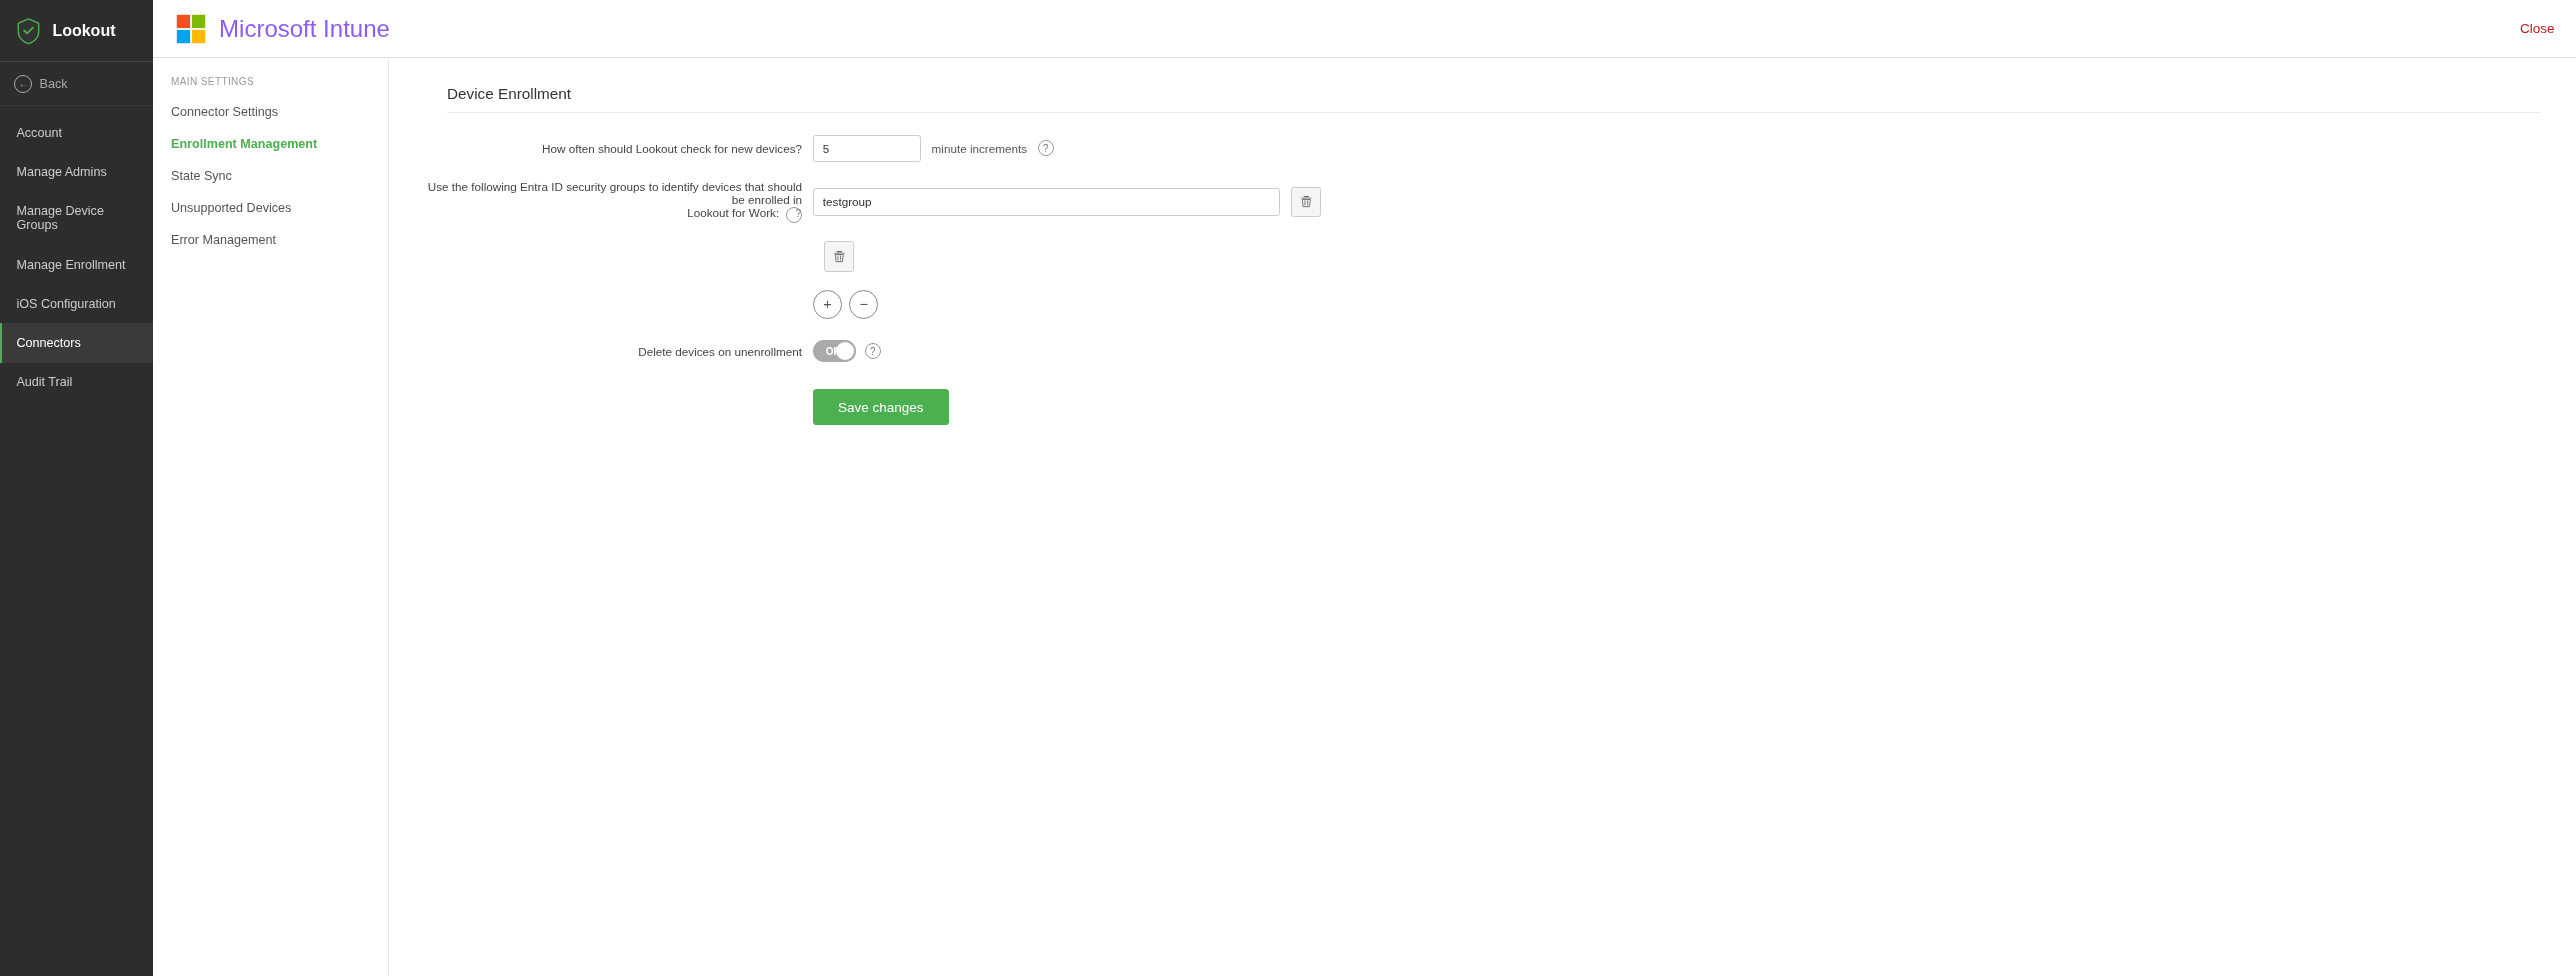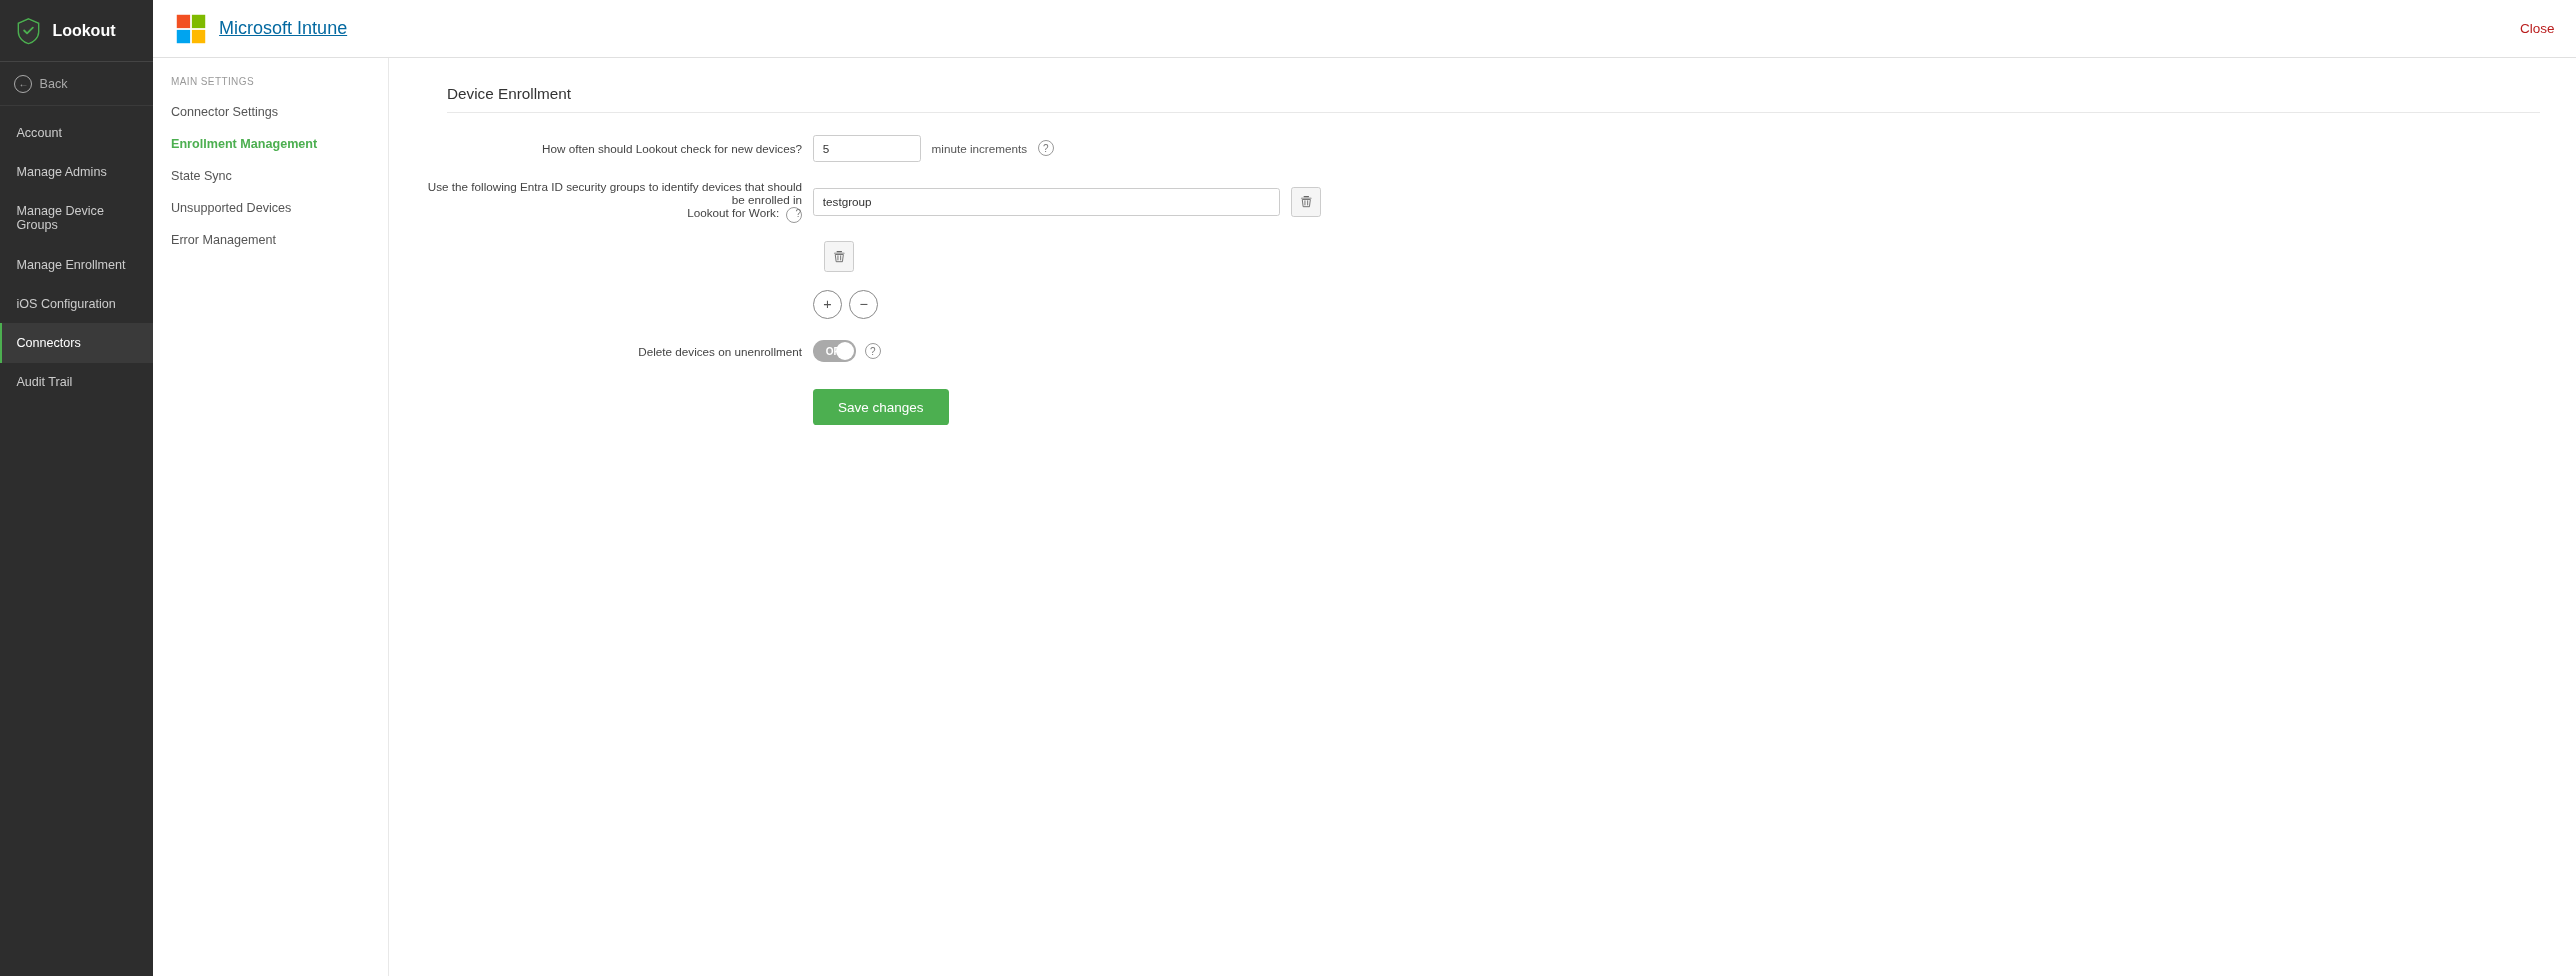--- a/index.html
+++ b/index.html
@@ -89,24 +89,23 @@
     .header-left {
       display: flex;
       align-items: center;
       gap: 12.6px;
     }
     .ms-windows-icon {
       width: 32px;
       height: 32px;
     }
     .header-title {
-      font-size: 18px;
-      color: #0369a1;
+      font-size: 24px;
+      color: #8b5cf6;
       font-weight: 400;
-      text-decoration: underline;
     }
     .header-close {
       color: #b91c1c;
       font-size: 13.5px;
       cursor: pointer;
     }
 
     
     .content-area {
       display: flex;

